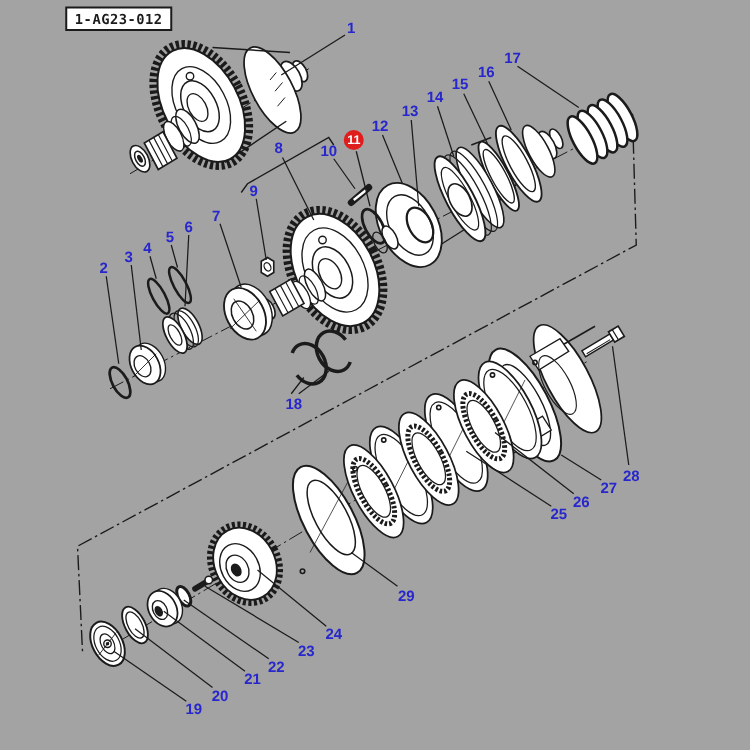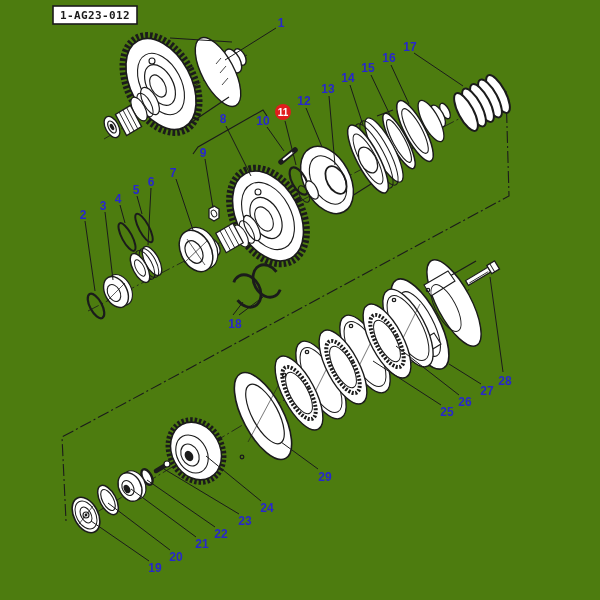--- a/index.html
+++ b/index.html
@@ -1,16 +1,16 @@
 <!DOCTYPE html>
 <html><head>
 <meta charset="utf-8">
 <style>
   html,body{margin:0;padding:0;background:#fff;}
-  .stage{position:relative;width:600px;height:600px;background:#4d7c0f;overflow:hidden;
+  .stage{position:relative;width:600px;height:600px;background:#a3a3a3;overflow:hidden;
          font-family:"Liberation Sans",sans-serif;}
   svg{display:block;}
   svg text{user-select:none;}
 </style>
 </head>
 <body>
 
 <div class="stage">
 <svg width="600" height="600" viewBox="0 0 600 600" xmlns="http://www.w3.org/2000/svg">
 

